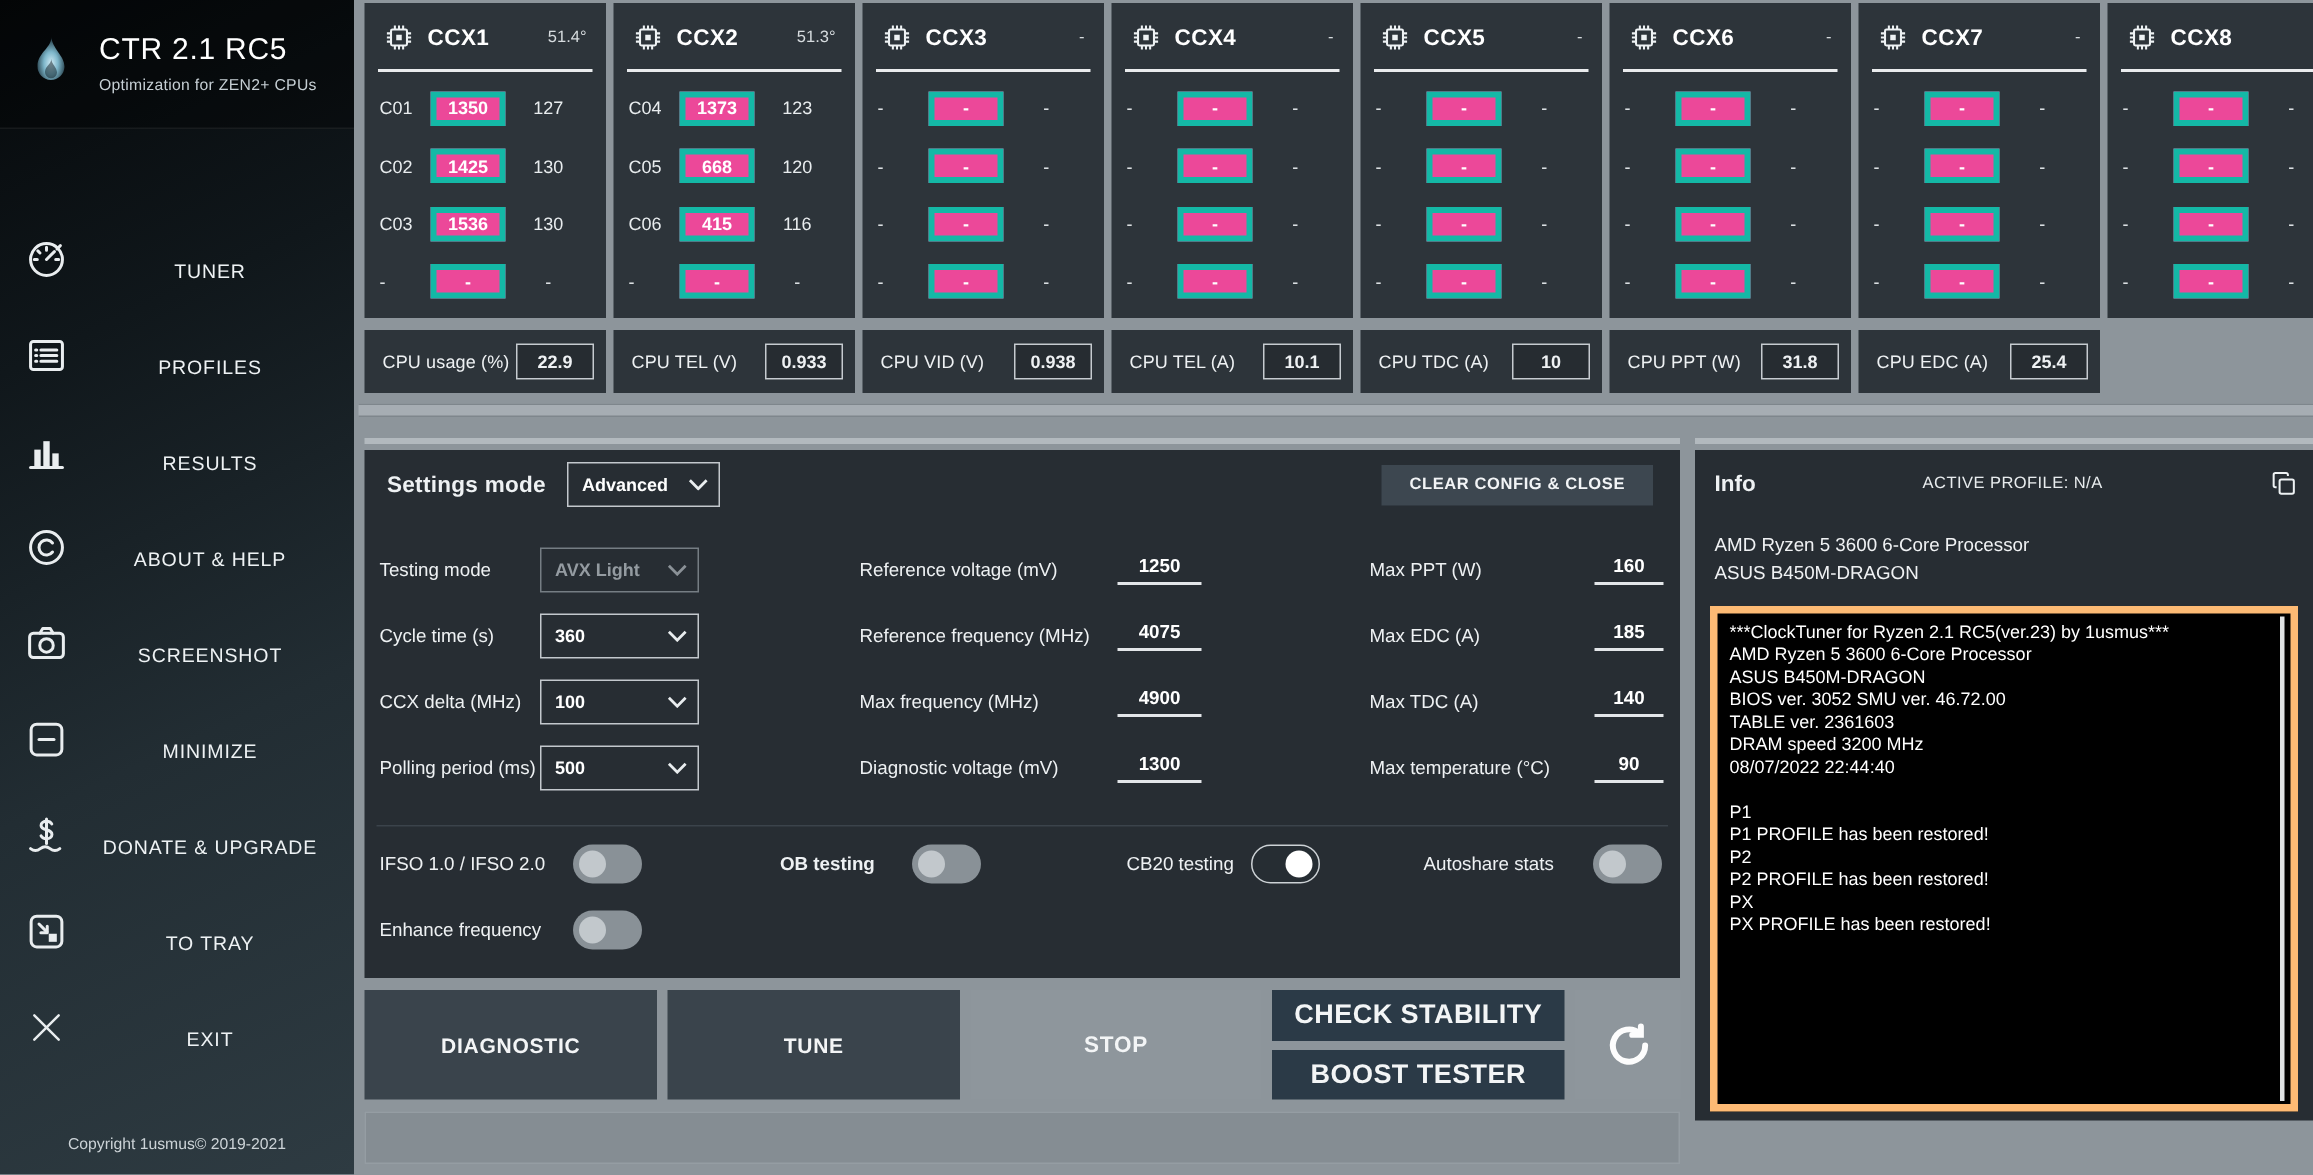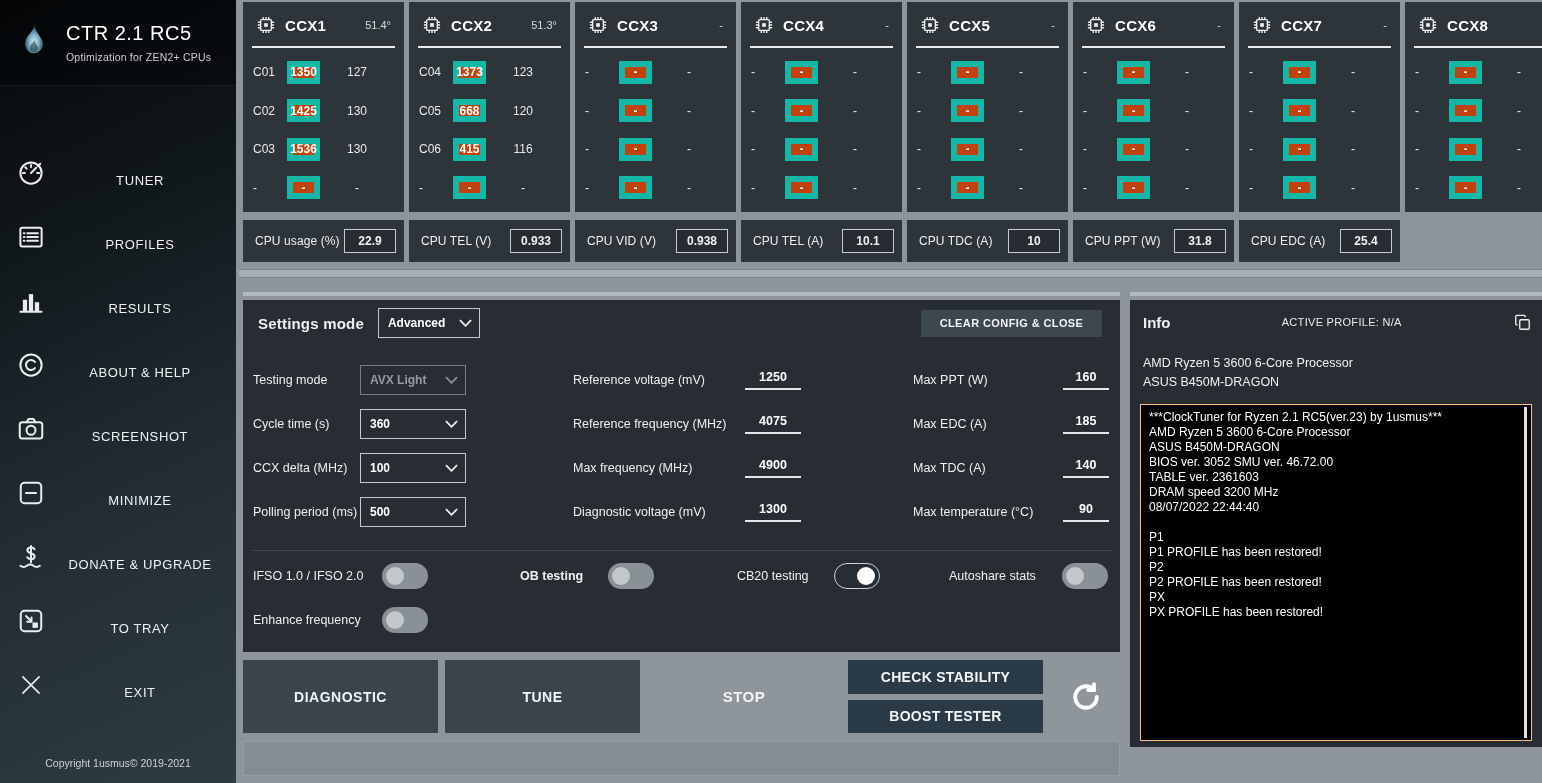--- a/index.html
+++ b/index.html
@@ -28,21 +28,21 @@
   .ccx-panel{width:161px;height:210px;background:#2d343a;flex:none}
   .ccx-head{display:flex;align-items:center;height:36px;padding:10px 13px 0 12px;gap:8px}
   .chip{display:flex}
   .chip svg{width:22px;height:22px}
   .ccx-name{font-size:15px;font-weight:bold;color:#fff;letter-spacing:.3px}
   .ccx-temp{margin-left:auto;font-size:11px;color:#d6dbde}
   .ccx-underline{height:2px;background:#e9ebed;margin:8px 9px 0 9px}
   .core-rows{padding-top:5px}
   .core-row{display:flex;align-items:center;height:38.5px;padding:0 10px}
   .core-label{width:34px;font-size:12px;color:#e8ecee}
-  .core-input{width:33px;height:23px;border:6px solid #14b8a6;background:#c2410c;color:#fff;
+  .core-input{width:50px;height:23px;border:4px solid #14b8a6;background:#ec4899;color:#fff;
     font-size:12px;font-weight:bold;display:flex;align-items:center;justify-content:center;cursor:text}
   .core-value{flex:1;text-align:center;font-size:12px;color:#e8ecee}
 
   
   .stats-row{position:absolute;left:243px;top:220px;display:flex;gap:5px}
   .stat{width:161px;height:42px;background:#2d343a;display:flex;align-items:center;
     padding:0 8px 0 12px;flex:none}
   .stat-label{font-size:12px;color:#eef1f3;flex:1;letter-spacing:.1px}
   .stat-value{width:52px;height:24px;border:1px solid #c6cbd0;background:#262c31;font-size:12px;
     font-weight:bold;display:flex;align-items:center;justify-content:center;flex:none}
@@ -89,37 +89,37 @@
   .toggle.off .knob{left:4px;background:#c2c8cc}
   .toggle.on{background:#262d33;border:1px solid #cdd2d6}
   .toggle.on .knob{right:4px;top:3px;background:#ffffff}
 
   
   .action-row{position:absolute;left:243px;top:660px;display:flex;gap:7px}
   .act{border:none;color:#f3f5f6;font-weight:bold;letter-spacing:.5px}
   .act.dark{width:195px;height:73px;background:#3a444c;font-size:14px}
   .act.stop{width:194px;height:73px;background:#8e969c;font-size:15px}
   .stack{width:195px;height:73px;display:flex;flex-direction:column;gap:6px}
-  .act.navy{flex:1;background:#2b3a47;font-size:14px;letter-spacing:.3px}
+  .act.navy{flex:1;background:#2b3a47;font-size:18px;letter-spacing:.3px}
   .act.refresh{width:71px;height:73px;background:#8e969c;display:flex;align-items:center;justify-content:center}
   .refresh-ic svg{width:34px;height:34px;display:block}
   .progress{position:absolute;left:243px;top:741px;width:877px;height:35px;background:#858d93;
     border:1px solid #959da3}
 
   
   .info{position:absolute;left:1130px;top:300px;width:412px;height:447px;background:#272d33}
   .info-head{display:flex;align-items:center;height:44px;padding:0 10px 0 13px}
   .info-title{font-size:15px;font-weight:bold}
   .active-profile{flex:1;text-align:center;font-size:11px;letter-spacing:.3px;color:#e8ecee}
   .copy-btn{display:flex;cursor:pointer}
   .copy-btn svg{width:19px;height:19px}
   .cpu-line{padding-left:13px;font-size:12.5px;line-height:19px;color:#f0f2f4}
   .cpu-line.first{margin-top:10px}
   .log{position:absolute;left:10px;top:104px;width:392px;height:337px;background:#000;
-    border:1px solid #fdba74;padding:5px 8px;overflow:hidden;cursor:text}
+    border:5px solid #fdba74;padding:5px 8px;overflow:hidden;cursor:text}
   .log-line{font-size:12px;line-height:15px;min-height:15px;color:#fff;white-space:nowrap}
   .log-scroll{position:absolute;right:4px;top:2px;bottom:2px;width:3px;background:#dfe2e4;cursor:pointer}
 </style>
 </head>
 <body>
 
 <div class="app">
 
   <aside class="sidebar">
     <div class="sb-head">
@@ -655,21 +655,21 @@
       </div>
     <div class="settings-divider"></div>
   <span class="tg-label" style="left: 10px; top: 263px;">IFSO 1.0 / IFSO 2.0</span>
       <div class="toggle off" style="left: 139px; top: 263px;">
         <span class="knob"></span>
       </div>
       <span class="tg-label" style="left: 277px; top: 263px; font-weight: bold;">OB testing</span>
       <div class="toggle off" style="left: 365px; top: 263px;">
         <span class="knob"></span>
       </div>
-      <span class="tg-label" style="left: 494px; top: 263px;">CB20 testing</span>
+      <span class="tg-label" style="left: 508px; top: 263px;">CB20 testing</span>
       <div class="toggle on" style="left: 591px; top: 263px;">
         <span class="knob"></span>
       </div>
       <span class="tg-label" style="left: 706px; top: 263px;">Autoshare stats</span>
       <div class="toggle off" style="left: 819px; top: 263px;">
         <span class="knob"></span>
       </div>
       <span class="tg-label" style="left: 10px; top: 307px;">Enhance frequency</span>
       <div class="toggle off" style="left: 139px; top: 307px;">
         <span class="knob"></span>

